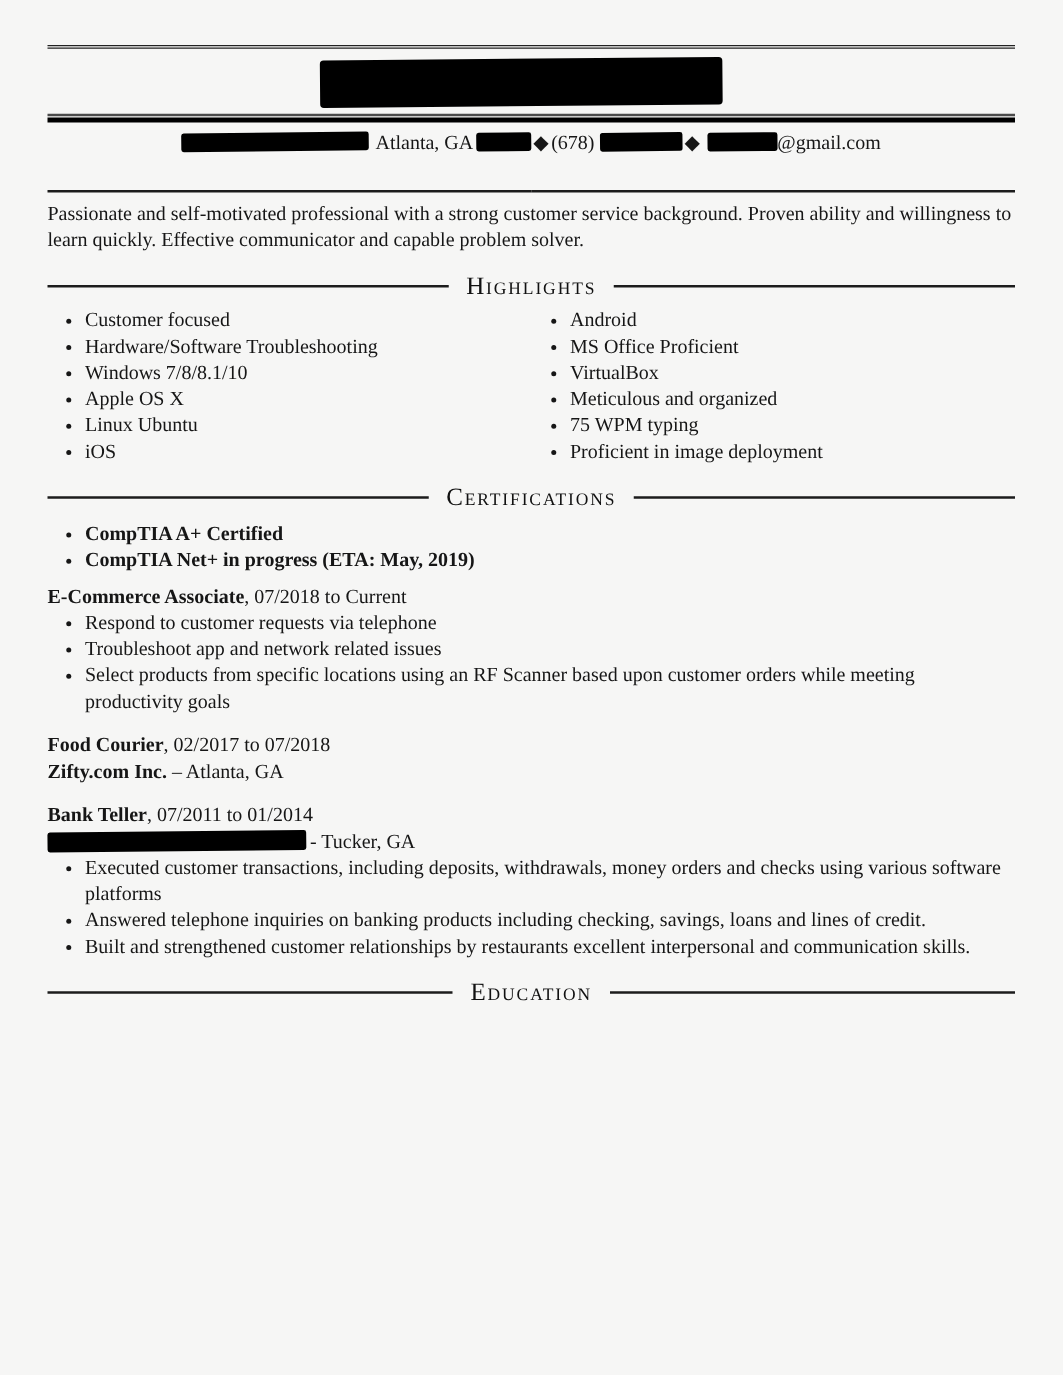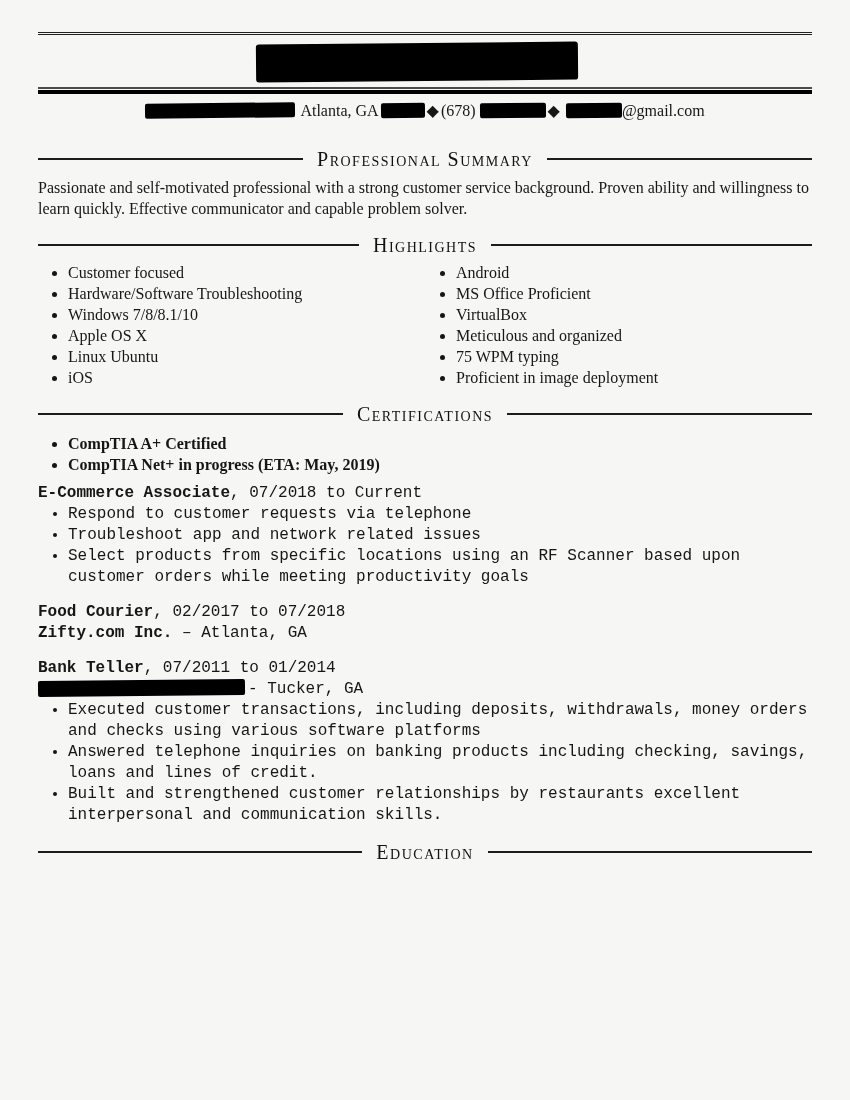--- a/index.html
+++ b/index.html
@@ -3,21 +3,21 @@
 <meta charset="utf-8">
 <style>
   html,body{margin:0;padding:0;}
   body{
     width:850px;height:1100px;overflow:hidden;
     background:#f6f6f5;
     font-family:"Liberation Serif", serif;
     color:#161616;
     -webkit-font-smoothing:antialiased;
   }
-  .page{width:774px;margin:18px auto;padding-top:14px;}
+  .page{width:774px;margin:0 auto;padding-top:36px;}
   
   .top-rule{height:0;border-bottom:3px double #222;}
   .rule-thin{height:2px;background:#4a4a4a;margin-top:6px;}
   .rule-thick{height:4px;background:#000;margin-top:1px;}
   
   .name-redaction{
     width:322px;height:38px;background:#000;border-radius:3px;
     margin:8px auto 0;transform:translateX(-8px) rotate(-0.5deg);
   }
   
@@ -44,21 +44,21 @@
   }
   .mt-lg{margin-top:28px;}
   
   .body-text{font-size:16px;line-height:21px;margin-top:7px;}
   ul{margin:0;padding:0 0 0 30px;font-size:16px;line-height:21px;}
   ul li{margin:0;}
   .highlights-grid{display:grid;grid-template-columns:395px 1fr;margin-top:6px;}
   .highlights-grid ul.right{padding-left:23px;}
   .cert-list{margin-top:8px;font-weight:bold;}
   
-  .jobs{margin-top:8px;font-family:Liberation Mono, monospace;}
+  .jobs{margin-top:8px;}
   .job{margin-bottom:14px;font-size:16px;line-height:21px;}
   .job:last-child{margin-bottom:0;}
   .emp-redact{width:207px;height:16px;margin-right:3px;vertical-align:-3px;}
   
   .edu{margin-top:7px;font-size:16px;line-height:21px;}
 </style>
 </head>
 <body>
 
 <div class="page">
@@ -67,21 +67,20 @@
 
   <div class="name-redaction"></div>
 
   <div class="rule-thin"></div>
   <div class="rule-thick"></div>
 
   <div class="contact-line"><span class="redact r1"></span><span>Atlanta, GA</span><span class="redact r2"></span><span class="sep">◆</span><span>(678)</span><span class="redact r3"></span><span class="sep">◆</span><span class="redact r4"></span><span>@gmail.com</span></div>
 
   <div class="sec-heading mt-lg">
     <span class="rule"></span>
-    <span class="sec-title">Professional Summary</span>
     <span class="rule"></span>
   </div>
   <div class="body-text">Passionate and self-motivated professional with a strong customer service background. Proven ability and willingness to learn quickly. Effective communicator and capable problem solver.</div>
 
   <div class="sec-heading">
     <span class="rule"></span>
     <span class="sec-title">Highlights</span>
     <span class="rule"></span>
   </div>
   <div class="highlights-grid">

